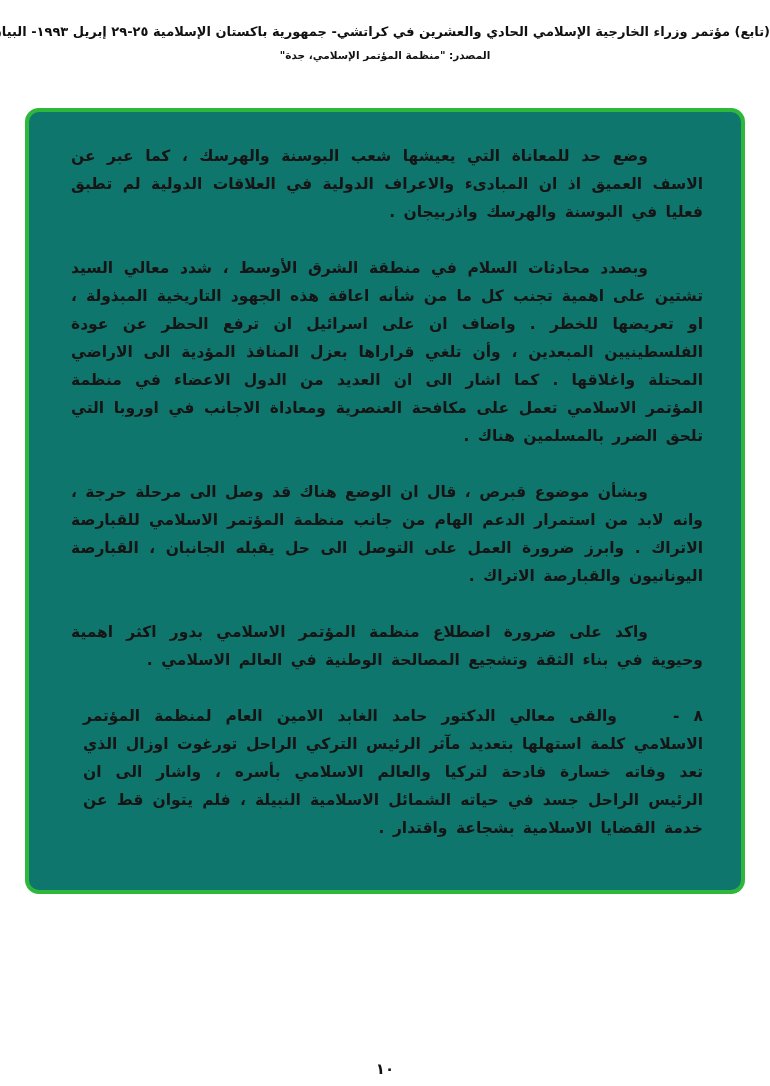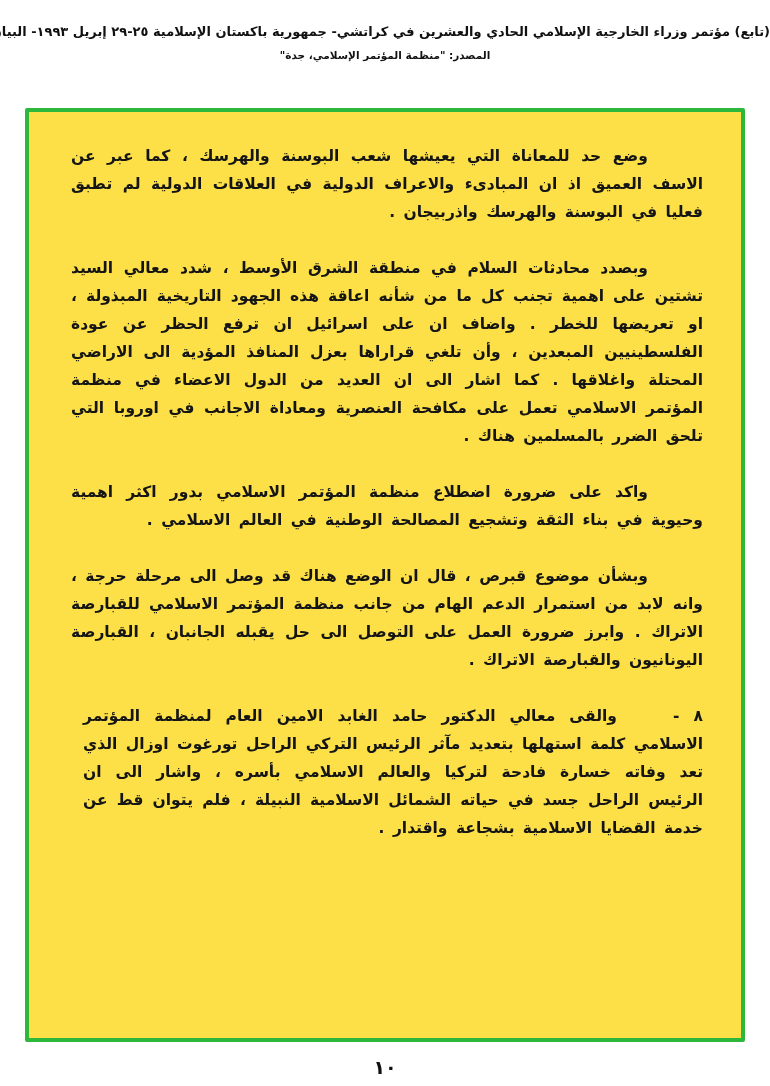--- a/index.html
+++ b/index.html
@@ -35,25 +35,25 @@
     margin-top: 10px;
     font-size: 10.5px;
     font-weight: bold;
     color: #111;
   }
   .content-frame {
     position: absolute;
     top: 108px;
     left: 25px;
     width: 720px;
-    height: 934px;
+    height: 786px;
     box-sizing: border-box;
     border: 4px solid #2db83c;
-    border-radius: 2px;
-    background: #fde047;
+    border-radius: 14px;
+    background: #0f766e;
   }
   .text-block {
     box-sizing: border-box;
     width: 100%;
     height: 100%;
     padding: 30px 38px 20px 42px;
     overflow: hidden;
   }
   .para {
     margin: 0 0 28px 0;
@@ -70,41 +70,41 @@
     margin-left: 12px;
   }
   .doc-footer {
     position: absolute;
     bottom: 8px;
     left: 0;
     right: 0;
     text-align: center;
   }
   .page-number {
-    font-size: 19px;
+    font-size: 15px;
     font-weight: bold;
     color: #111;
   }
 </style>
 </head>
 <body>
 
 <div class="page">
 
   <div class="doc-header">
     <div class="doc-title">(تابع) مؤتمر وزراء الخارجية الإسلامي الحادي والعشرين في كراتشي- جمهورية باكستان الإسلامية ٢٥-٢٩ إبريل ١٩٩٣- البيان الختامي</div>
     <div class="doc-source">المصدر: "منظمة المؤتمر الإسلامي، جدة"</div>
   </div>
 
   <div class="content-frame" style="border-color: rgb(45, 184, 60);">
     <div class="text-block">
       <p class="para">وضع حد للمعاناة التي يعيشها شعب البوسنة والهرسك ، كما عبر عن الاسف العميق اذ ان المبادىء والاعراف الدولية في العلاقات الدولية لم تطبق فعليا في البوسنة والهرسك واذربيجان .</p>
       <p class="para">وبصدد محادثات السلام في منطقة الشرق الأوسط ، شدد معالي السيد تشتين على اهمية تجنب كل ما من شأنه اعاقة هذه الجهود التاريخية المبذولة ، او تعريضها للخطر . واضاف ان على اسرائيل ان ترفع الحظر عن عودة الفلسطينيين المبعدين ، وأن تلغي قراراها بعزل المنافذ المؤدية الى الاراضي المحتلة واغلاقها . كما اشار الى ان العديد من الدول الاعضاء في منظمة المؤتمر الاسلامي تعمل على مكافحة العنصرية ومعاداة الاجانب في اوروبا التي تلحق الضرر بالمسلمين هناك .</p>
+      <p class="para">وبشأن موضوع قبرص ، قال ان الوضع هناك قد وصل الى مرحلة حرجة ، وانه لابد من استمرار الدعم الهام من جانب منظمة المؤتمر الاسلامي للقبارصة الاتراك . وابرز ضرورة العمل على التوصل الى حل يقبله الجانبان ، القبارصة اليونانيون والقبارصة الاتراك .</p>
       <p class="para">واكد على ضرورة اضطلاع منظمة المؤتمر الاسلامي بدور اكثر اهمية وحيوية في بناء الثقة وتشجيع المصالحة الوطنية في العالم الاسلامي .</p>
-      <p class="para">وبشأن موضوع قبرص ، قال ان الوضع هناك قد وصل الى مرحلة حرجة ، وانه لابد من استمرار الدعم الهام من جانب منظمة المؤتمر الاسلامي للقبارصة الاتراك . وابرز ضرورة العمل على التوصل الى حل يقبله الجانبان ، القبارصة اليونانيون والقبارصة الاتراك .</p>
       <p class="para numbered">٨ -&nbsp;&nbsp;&nbsp; والقى معالي الدكتور حامد الغابد الامين العام لمنظمة المؤتمر الاسلامي كلمة استهلها بتعديد مآثر الرئيس التركي الراحل تورغوت اوزال الذي تعد وفاته خسارة فادحة لتركيا والعالم الاسلامي بأسره ، واشار الى ان الرئيس الراحل جسد في حياته الشمائل الاسلامية النبيلة ، فلم يتوان قط عن خدمة القضايا الاسلامية بشجاعة واقتدار .</p>
     </div>
   </div>
 
   <div class="doc-footer">
     <span class="page-number">١٠</span>
   </div>
 
 </div>
 

